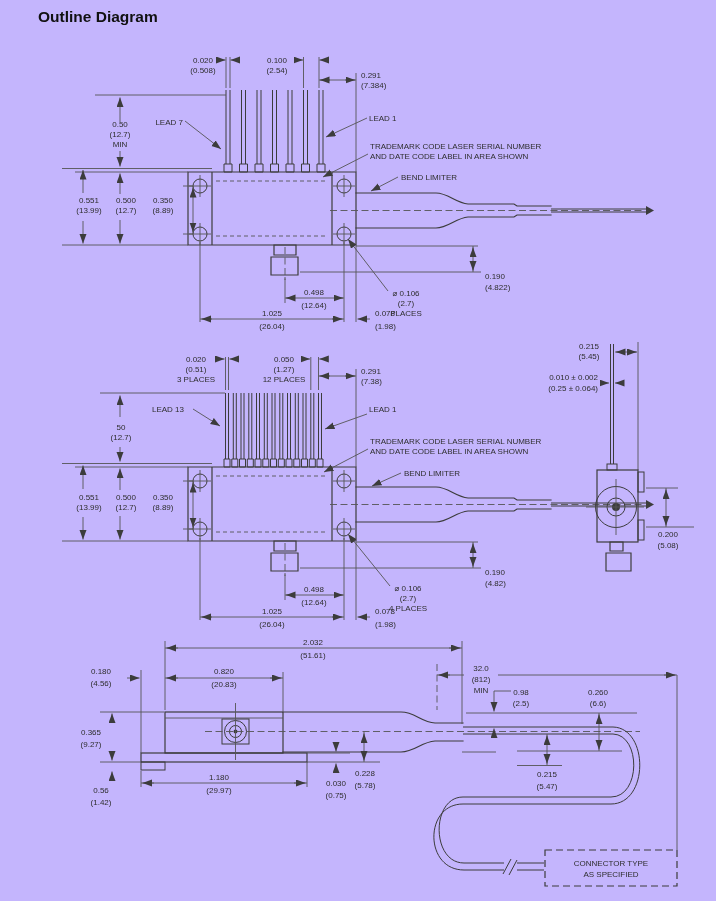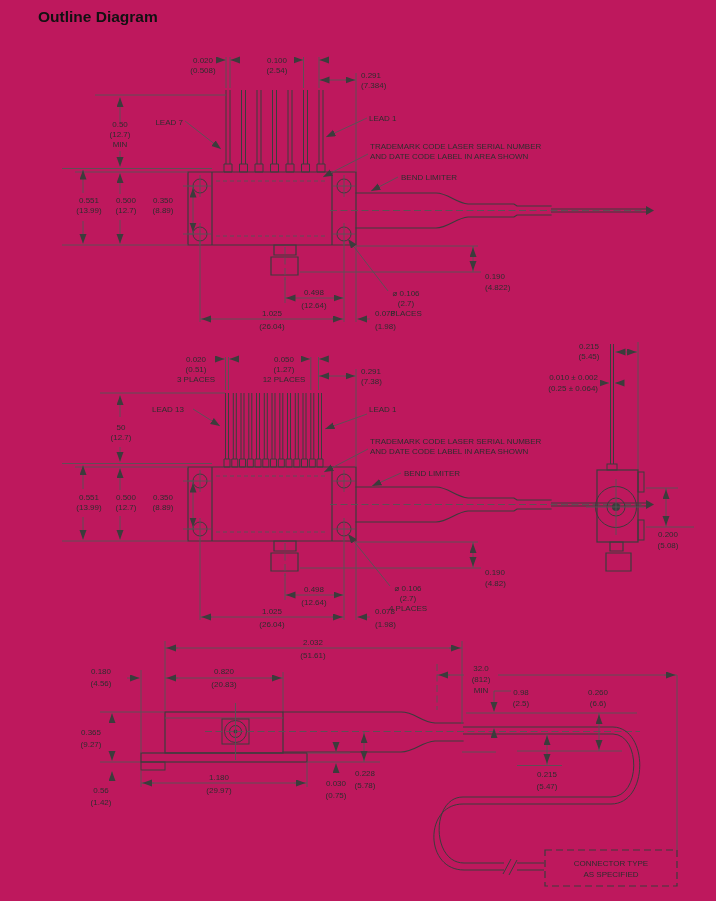--- a/index.html
+++ b/index.html
@@ -1,16 +1,16 @@
 <!DOCTYPE html>
 <html><head>
 <meta charset="utf-8">
 <style>
   html,body{margin:0;padding:0;background:#ffffff;}
-  .page{position:relative;width:716px;height:901px;background:#be185d;font-family:"Liberation Sans",sans-serif;}
+  .page{position:relative;width:716px;height:901px;background:#c4b5fd;font-family:"Liberation Sans",sans-serif;}
   svg text{font-family:"Liberation Sans",sans-serif;font-size:8px;fill:#2e2e2e;}
   svg .title{font-size:15.5px;font-weight:bold;fill:#111;}
   .o{stroke:#3c3c3c;stroke-width:1.2;fill:none;stroke-linecap:square;}
   .o2{stroke:#3c3c3c;stroke-width:1;fill:none;}
   .d{stroke:#555;stroke-width:0.9;fill:none;}
   .c{stroke:#555;stroke-width:0.9;fill:none;stroke-dasharray:7 3.5;}
   .lb{stroke:#555;stroke-width:0.9;fill:none;stroke-dasharray:4 3;}
   .bx{stroke:#3c3c3c;stroke-width:1.2;fill:none;stroke-dasharray:7 4;}
 </style>
 </head>

